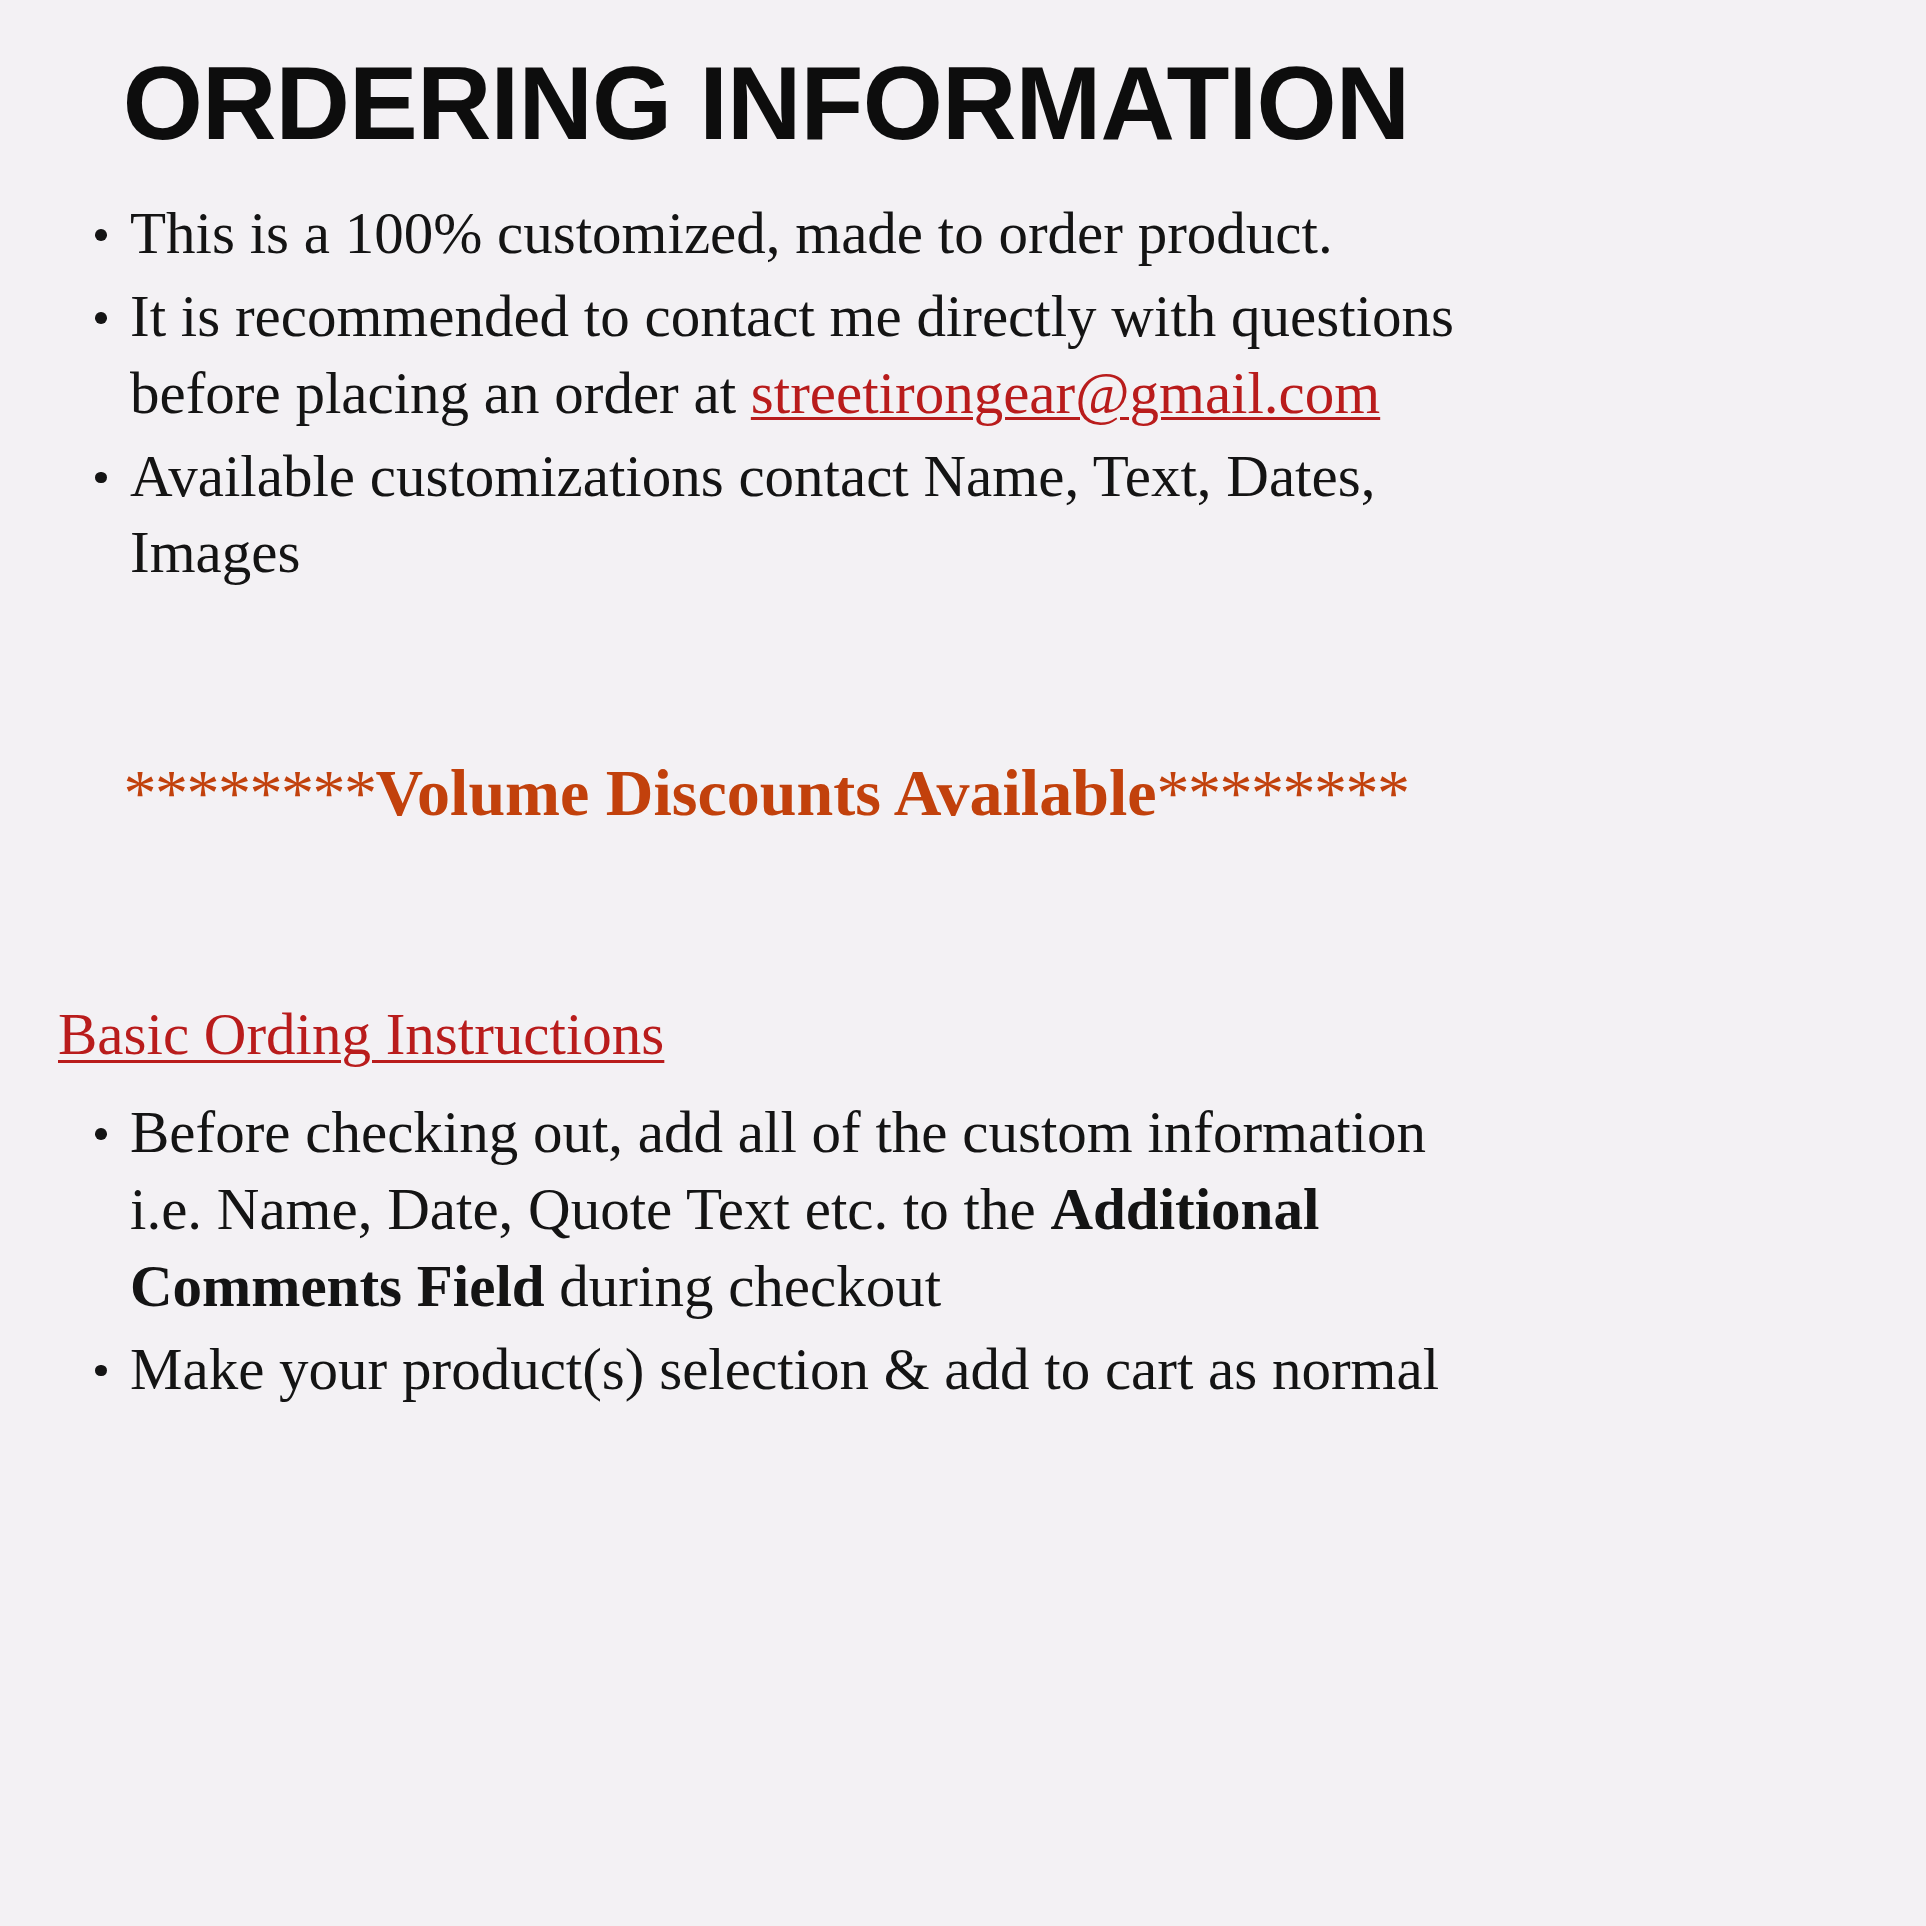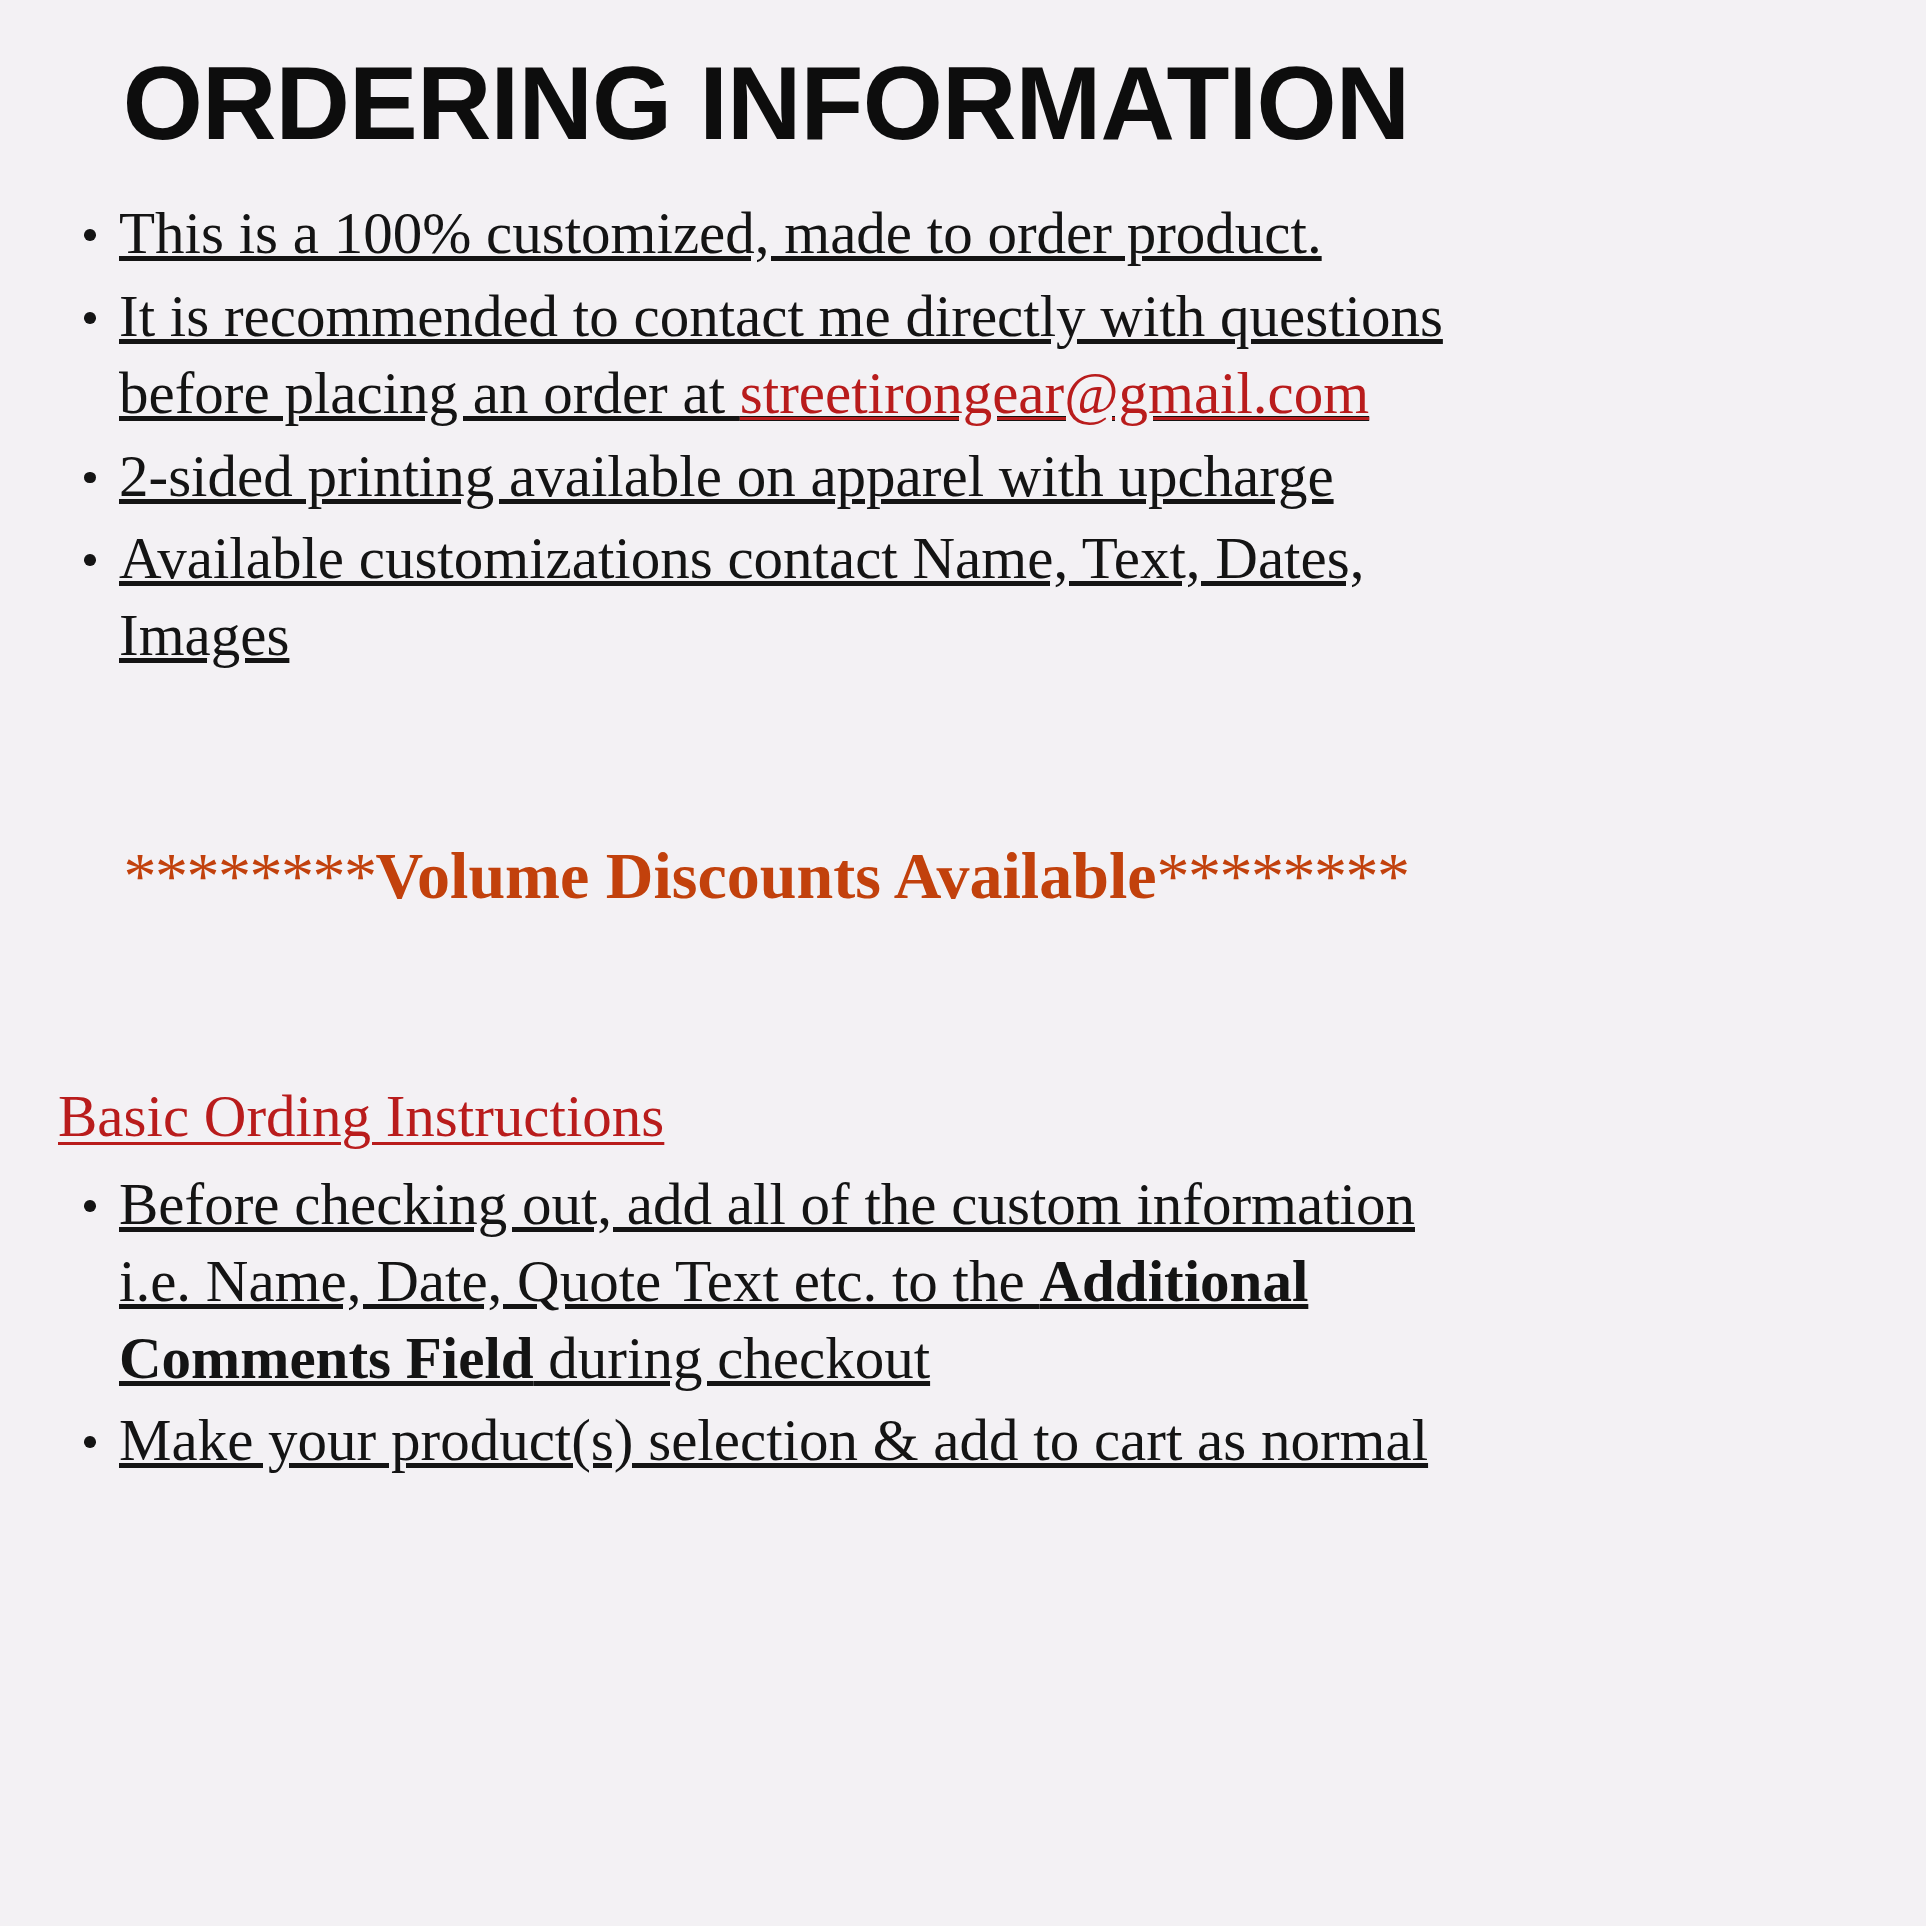--- a/index.html
+++ b/index.html
@@ -25,23 +25,22 @@
     font-weight: bold;
     font-size: 103px;
     line-height: 1.05;
     letter-spacing: -0.8px;
     text-align: center;
     margin: 0 0 37px 0;
     color: #0d0d0d;
   }
   ul.bullets {
     list-style: none;
-    margin: 4px;
+    margin: 15px;
     padding: 0;
-    text-decoration: underline;
   }
   ul.bullets > li {
     position: relative;
     padding-left: 57px;
     font-size: 59px;
     line-height: 1.30;
     margin-bottom: 6.2px;
     color: #141414;
   }
   ul.bullets > li::before {
@@ -100,23 +99,20 @@
   <h1 class="title">ORDERING INFORMATION</h1>
 
   <ul class="bullets">
     <li>
       <span>This is a 100% customized, made to order product.</span>
     </li>
     <li>
       <span>It is recommended to contact me directly with questions before placing an order at </span><a class="email" href="#">streetirongear@gmail.com</a>
     </li>
     <li>
-      <span>2-sided printing available on apparel with upcharge</span>
-    </li>
-    <li>
       <span>Available customizations contact Name, Text, Dates, Images</span>
     </li>
   </ul>
 
   <div class="volume">
     <span class="stars">********</span><span class="core">Volume Discounts Available</span><span class="stars">********</span>
   </div>
 
   <div>
     <div class="section-head">Basic Ording Instructions</div>

